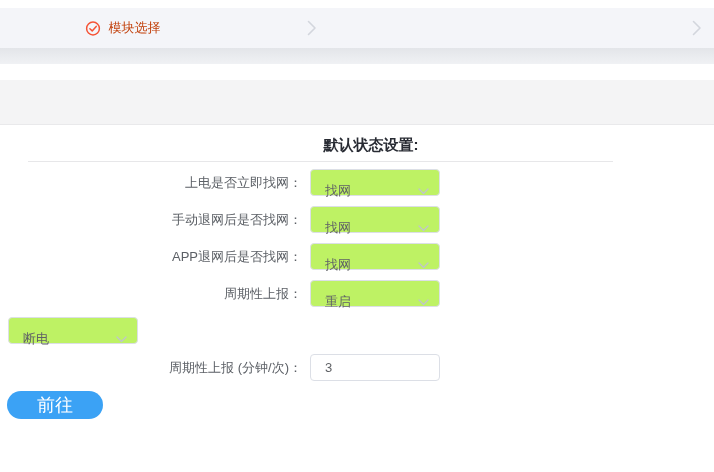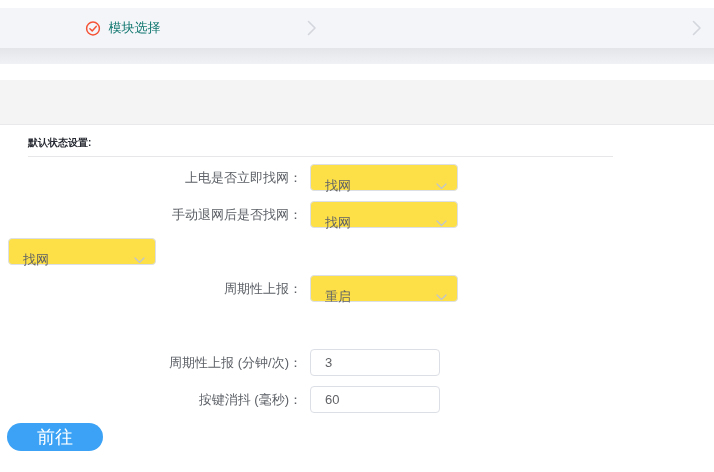--- a/index.html
+++ b/index.html
@@ -2,38 +2,38 @@
 <html><head>
 <meta charset="utf-8">
 <style>
   html,body{margin:0;padding:0;background:#ffffff;}
   body{font-family:"Liberation Sans","DejaVu Sans",sans-serif;}
   .screen{position:relative;width:714px;height:472px;background:#ffffff;overflow:hidden;}
 
   
   .stepper{position:absolute;top:8px;left:0;width:714px;height:40px;background:#f4f5f9;}
   .step{position:absolute;top:0;height:40px;display:flex;align-items:center;gap:8px;
-        transform:translateX(-50%);color:#0f766e;font-size:13px;cursor:pointer;white-space:nowrap;}
+        transform:translateX(-50%);color:#c2410c;font-size:13px;cursor:pointer;white-space:nowrap;}
   .step .check-icon{display:flex;align-items:center;}
   .sep{position:absolute;top:12px;transform:translateX(-50%);color:#d3d6dd;display:flex;align-items:center;}
 
   
   .shadow-band{position:absolute;top:48px;left:0;width:714px;height:16px;
                background:linear-gradient(180deg,#e3e5e9 0%,#eceef1 70%,#f0f1f4 100%);}
   .grey-band{position:absolute;top:80px;left:0;width:714px;height:44px;background:#f4f4f5;border-bottom:1px solid #e9e9eb;}
 
   
   .content{position:absolute;top:125px;left:0;width:714px;}
-  .section-title{margin:11px 0 0 28px;font-size:10px;font-weight:bold;color:#282b33;}
+  .section-title{margin:11px 0 0 28px;font-size:15px;font-weight:bold;color:#282b33;text-align:center;}
   .hr{margin:6px 0 0 28px;width:585px;height:1px;background:#e7e7e9;}
 
   .form{margin-top:7px;}
   .row{display:flex;align-items:center;margin-bottom:10px;height:27px;}
   .lbl{width:302px;text-align:right;font-size:13px;color:#5c6066;flex:0 0 302px;}
-  .select{margin-left:8px;width:148px;height:27px;border:1px solid #dcdfe6;border-radius:4px;background:#fde047;
+  .select{margin-left:8px;width:130px;height:27px;border:1px solid #dcdfe6;border-radius:4px;background:#bef264;
           display:flex;align-items:center;justify-content:space-between;padding:17px 10px 0 14px;box-sizing:border-box;cursor:pointer;}
   .sel-val{font-size:13px;color:#606266;}
   .sel-arrow{color:#c0c4cc;display:flex;align-items:center;}
   .txt{margin-left:8px;width:130px;height:27px;border:1px solid #dcdfe6;border-radius:4px;background:#fff;
        box-sizing:border-box;padding:0 10px 0 14px;font-size:13px;color:#606266;outline:none;
        font-family:"Liberation Sans","DejaVu Sans",sans-serif;}
   .go-btn{margin-left:7px;width:96px;height:28px;border:none;border-radius:14px;background:#3ba2f5;color:#ffffff;
           font-size:18px;cursor:pointer;font-family:"Liberation Sans","DejaVu Sans",sans-serif;}
 </style>
 </head>
@@ -93,20 +93,21 @@
           <span class="sel-val">找网</span>
           <span class="sel-arrow">
             <svg width="11" height="7" viewBox="0 0 11 7" fill="none">
                 <polyline points="1,1 5.5,5.5 10,1" stroke="#c0c4cc" stroke-width="1.3" fill="none" stroke-linecap="round" stroke-linejoin="round"></polyline>
               </svg>
           </span>
         </div>
       </div>
 
       <div class="row">
+        <span class="lbl">APP退网后是否找网：</span>
         <div class="select">
           <span class="sel-val">找网</span>
           <span class="sel-arrow">
             <svg width="11" height="7" viewBox="0 0 11 7" fill="none">
                 <polyline points="1,1 5.5,5.5 10,1" stroke="#c0c4cc" stroke-width="1.3" fill="none" stroke-linecap="round" stroke-linejoin="round"></polyline>
               </svg>
           </span>
         </div>
       </div>
 
@@ -116,31 +117,35 @@
           <span class="sel-val">重启</span>
           <span class="sel-arrow">
             <svg width="11" height="7" viewBox="0 0 11 7" fill="none">
                 <polyline points="1,1 5.5,5.5 10,1" stroke="#c0c4cc" stroke-width="1.3" fill="none" stroke-linecap="round" stroke-linejoin="round"></polyline>
               </svg>
           </span>
         </div>
       </div>
 
       <div class="row">
+        <div class="select">
+          <span class="sel-val">断电</span>
+          <span class="sel-arrow">
+            <svg width="11" height="7" viewBox="0 0 11 7" fill="none">
+                <polyline points="1,1 5.5,5.5 10,1" stroke="#c0c4cc" stroke-width="1.3" fill="none" stroke-linecap="round" stroke-linejoin="round"></polyline>
+              </svg>
+          </span>
+        </div>
       </div>
 
       <div class="row">
         <span class="lbl">周期性上报 (分钟/次)：</span>
         <input class="txt" type="text" value="3" style="">
       </div>
 
-      <div class="row">
-        <span class="lbl">按键消抖 (毫秒)：</span>
-        <input class="txt" type="text" value="60" style="">
-      </div>
 
       <div class="row">
         <button class="go-btn">前往</button>
       </div>
 
     </div>
   </div>
 </div>
 
 </body></html>

